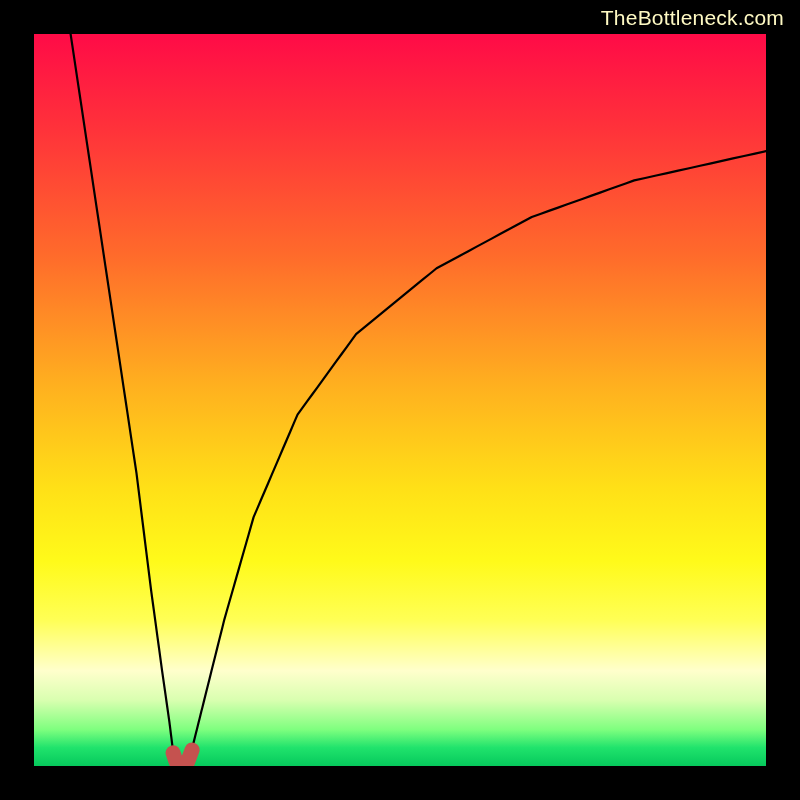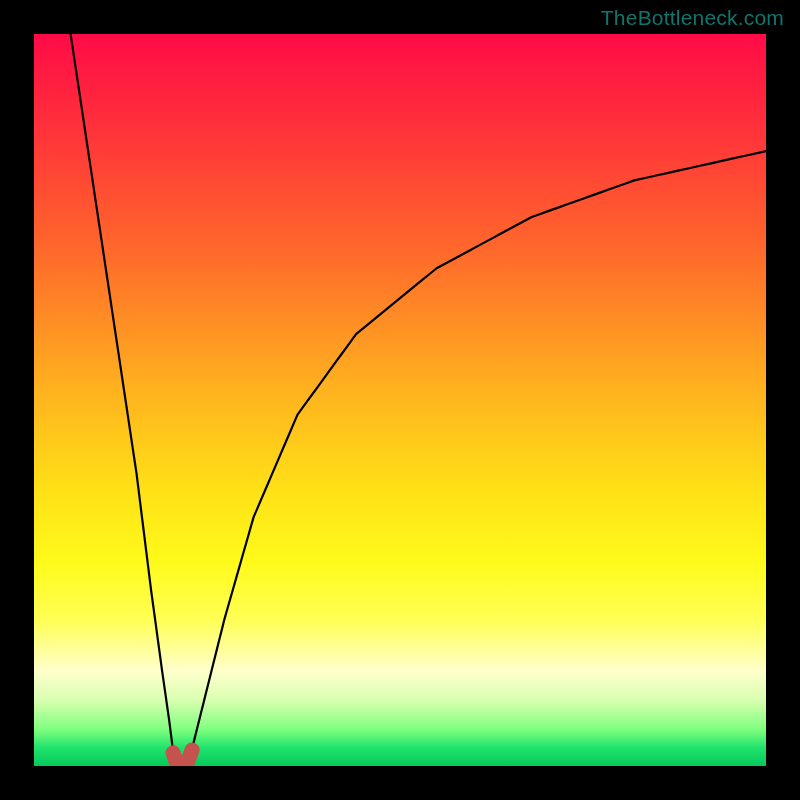--- a/index.html
+++ b/index.html
@@ -42,21 +42,21 @@
   }
   .plot svg {
     position: absolute;
     left: 0;
     top: 0;
   }
   .attribution {
     position: absolute;
     top: 6px;
     right: 16px;
-    color: #0f766e;
+    color: #fef9c3;
     font-size: 21px;
     font-weight: 500;
     letter-spacing: 0.2px;
   }
 </style>
 </head>
 <body>
 
 <div class="frame">
 

